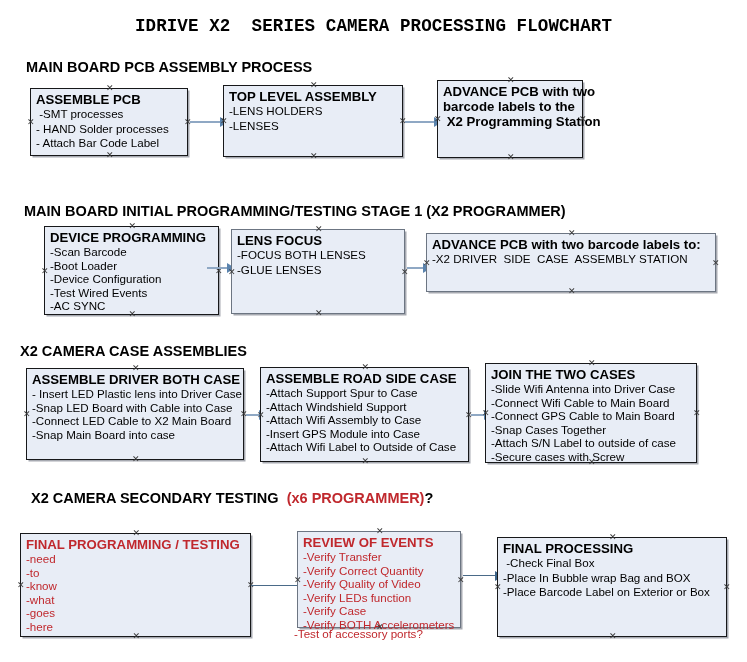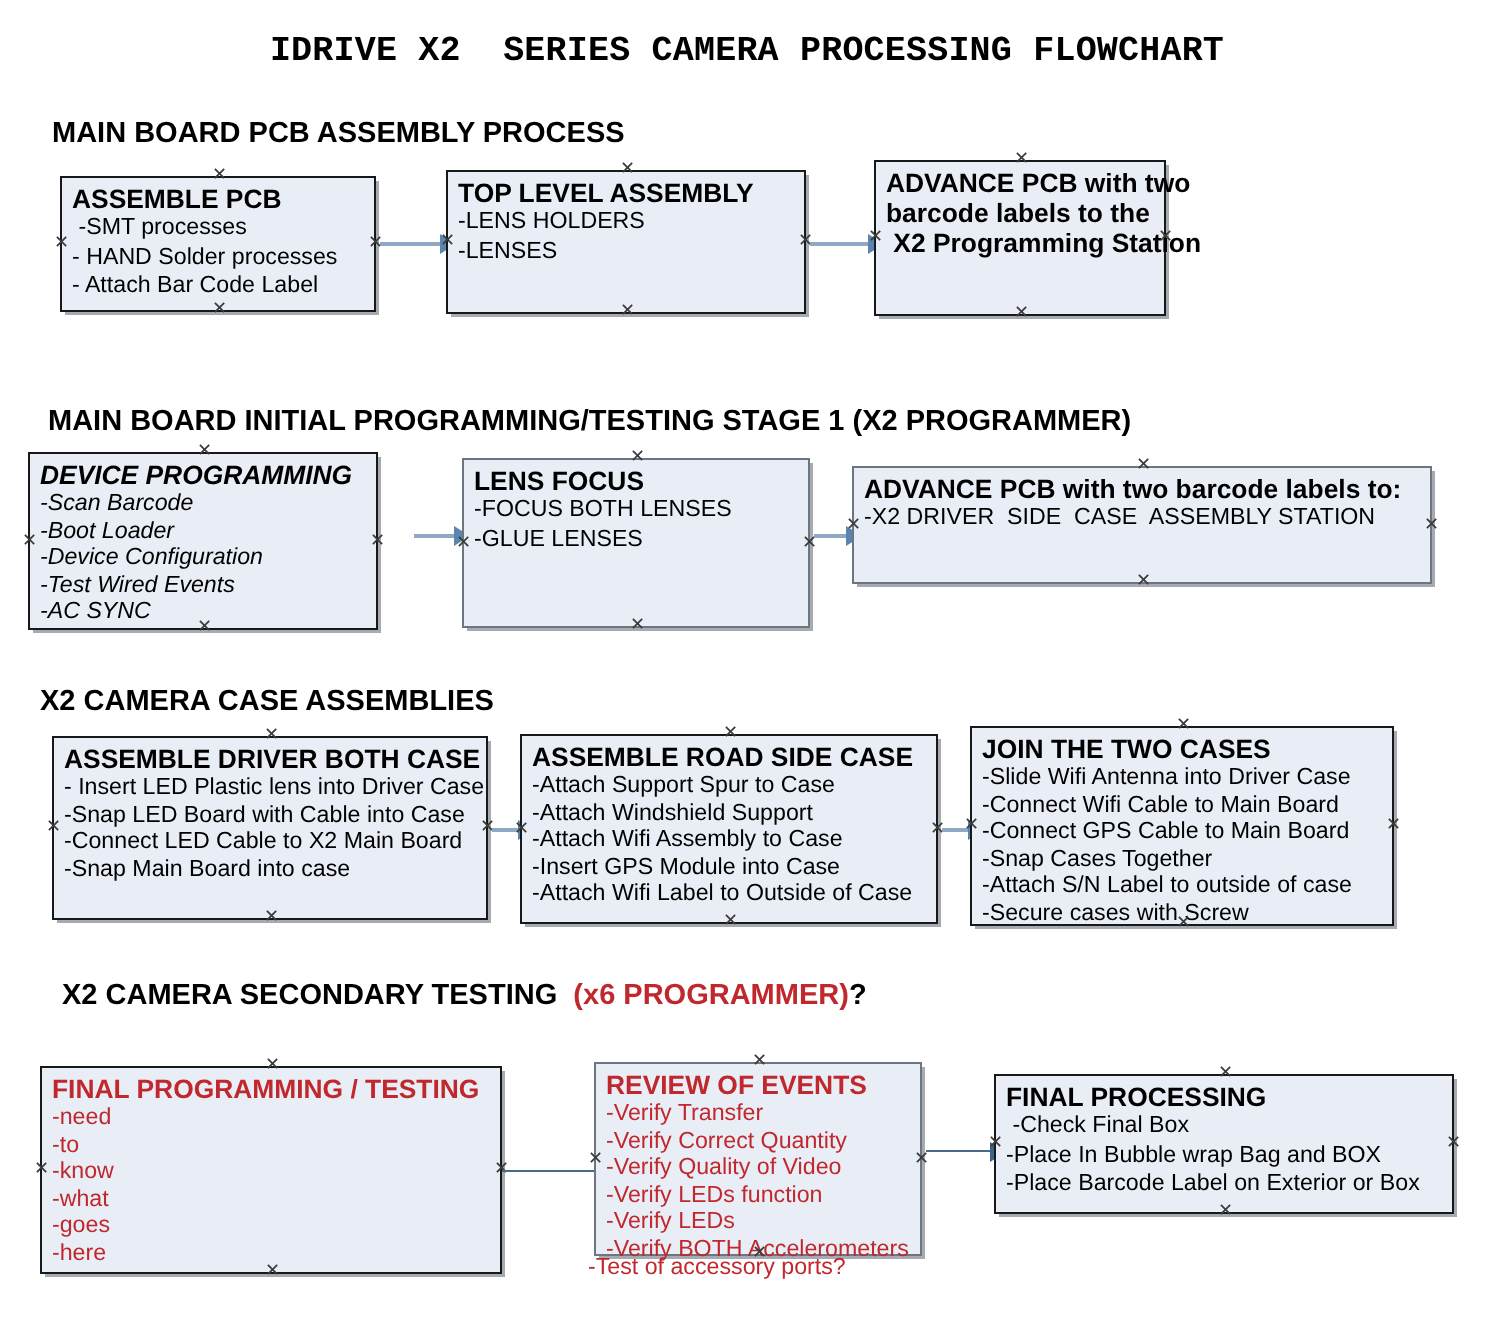--- a/index.html
+++ b/index.html
@@ -157,21 +157,21 @@
     <div class="box-title">barcode labels to the</div>
     <div class="box-title"> X2 Programming Station</div>
     <span class="handle" style="left:50%; top:-4px; margin-left:-3px;"></span>
     <span class="handle" style="left:50%; bottom:-4px; margin-left:-3px;"></span>
     <span class="handle" style="left:-4px; top:50%; margin-top:-3px;"></span>
     <span class="handle" style="right:-4px; top:50%; margin-top:-3px;"></span>
   </div>
 
   <div class="section-head" style="left:24px; top:203px;">MAIN BOARD INITIAL PROGRAMMING/TESTING STAGE 1 (X2 PROGRAMMER)</div>
 
-  <div class="box tight" style="left:14px; top:226px; width:175px; height:89px;font-style:italic;">
+  <div class="box tight" style="left:44px; top:226px; width:175px; height:89px;">
     <div class="box-title">DEVICE PROGRAMMING</div>
     <div class="box-line">-Scan Barcode</div>
     <div class="box-line">-Boot Loader</div>
     <div class="box-line">-Device Configuration</div>
     <div class="box-line">-Test Wired Events</div>
     <div class="box-line">-AC SYNC</div>
     <span class="handle" style="left:50%; top:-4px; margin-left:-3px;"></span>
     <span class="handle" style="left:50%; bottom:-4px; margin-left:-3px;"></span>
     <span class="handle" style="left:-4px; top:50%; margin-top:-3px;"></span>
     <span class="handle" style="right:-4px; top:50%; margin-top:-3px;"></span>
@@ -270,35 +270,35 @@
   </div>
 
   <div class="conn dark" style="left:251px; top:585px; width:47px; background:#4a6a88;"></div>
 
   <div class="box tight gray-border" style="left:297px; top:531px; width:164px; height:97px;">
     <div class="box-title red">REVIEW OF EVENTS</div>
     <div class="box-line red">-Verify Transfer</div>
     <div class="box-line red">-Verify Correct Quantity</div>
     <div class="box-line red">-Verify Quality of Video</div>
     <div class="box-line red">-Verify LEDs function</div>
-    <div class="box-line red">-Verify LEDs</div>
+    <div class="box-line red">-Verify Case</div>
     <div class="box-line red">-Verify BOTH Accelerometers</div>
     <span class="handle" style="left:50%; top:-4px; margin-left:-3px;"></span>
     <span class="handle" style="left:50%; bottom:-4px; margin-left:-3px;"></span>
     <span class="handle" style="left:-4px; top:50%; margin-top:-3px;"></span>
     <span class="handle" style="right:-4px; top:50%; margin-top:-3px;"></span>
   </div>
 
   <div class="overflow-line" style="left:294px; top:627px;">-Test of accessory ports?</div>
 
   <div class="conn dark" style="left:463px; top:575px; width:33px;">
     <span class="head"></span>
   </div>
 
-  <div class="box" style="left:497px; top:537px; width:230px; height:70px;">
+  <div class="box" style="left:497px; top:537px; width:230px; height:100px;">
     <div class="box-title">FINAL PROCESSING</div>
     <div class="box-line"> -Check Final Box</div>
     <div class="box-line">-Place In Bubble wrap Bag and BOX</div>
     <div class="box-line">-Place Barcode Label on Exterior or Box</div>
     <span class="handle" style="left:50%; top:-4px; margin-left:-3px;"></span>
     <span class="handle" style="left:50%; bottom:-4px; margin-left:-3px;"></span>
     <span class="handle" style="left:-4px; top:50%; margin-top:-3px;"></span>
     <span class="handle" style="right:-4px; top:50%; margin-top:-3px;"></span>
   </div>
 

